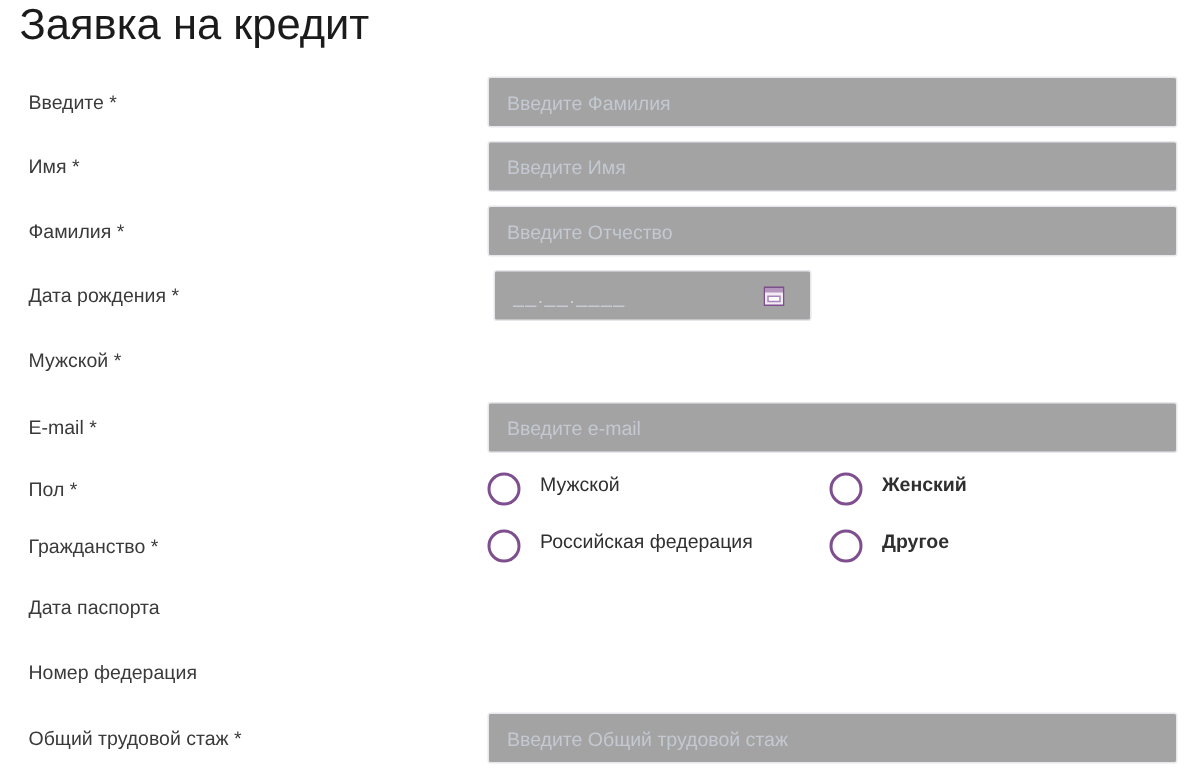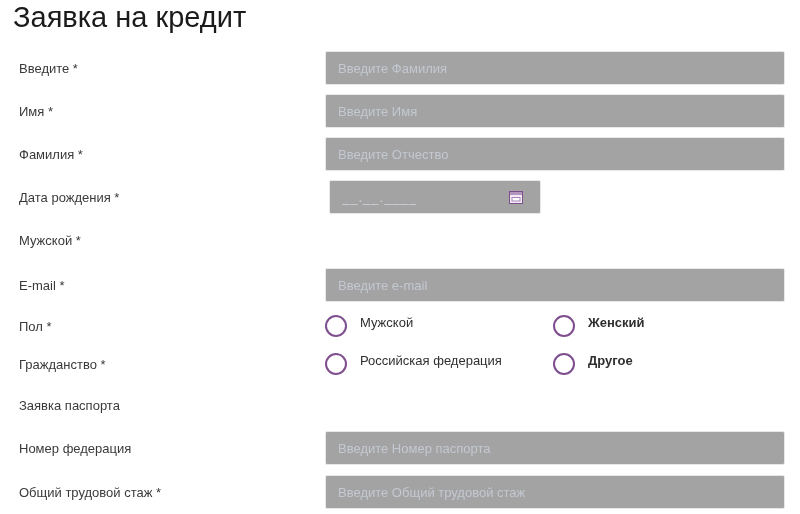--- a/index.html
+++ b/index.html
@@ -89,26 +89,25 @@
       <span class="radio-circle"></span>
       <span class="radio-label">Российская федерация</span>
     </label>
     <label class="radio-option second">
       <span class="radio-circle"></span>
       <span class="radio-label">Другое</span>
     </label>
   </div>
 
   <div class="row r8">
-    <span class="label">Заявка паспорта</span>
+    <span class="label">Дата паспорта</span>
   </div>
 
   <div class="row r9">
     <span class="label">Номер федерация</span>
-    <input class="input" type="text" placeholder="Введите Номер паспорта" style="">
   </div>
 
   <div class="row r10">
     <span class="label">Общий трудовой стаж *</span>
     <input class="input" type="text" placeholder="Введите Общий трудовой стаж" style="">
   </div>
 
 </div>
 
 </body></html>

